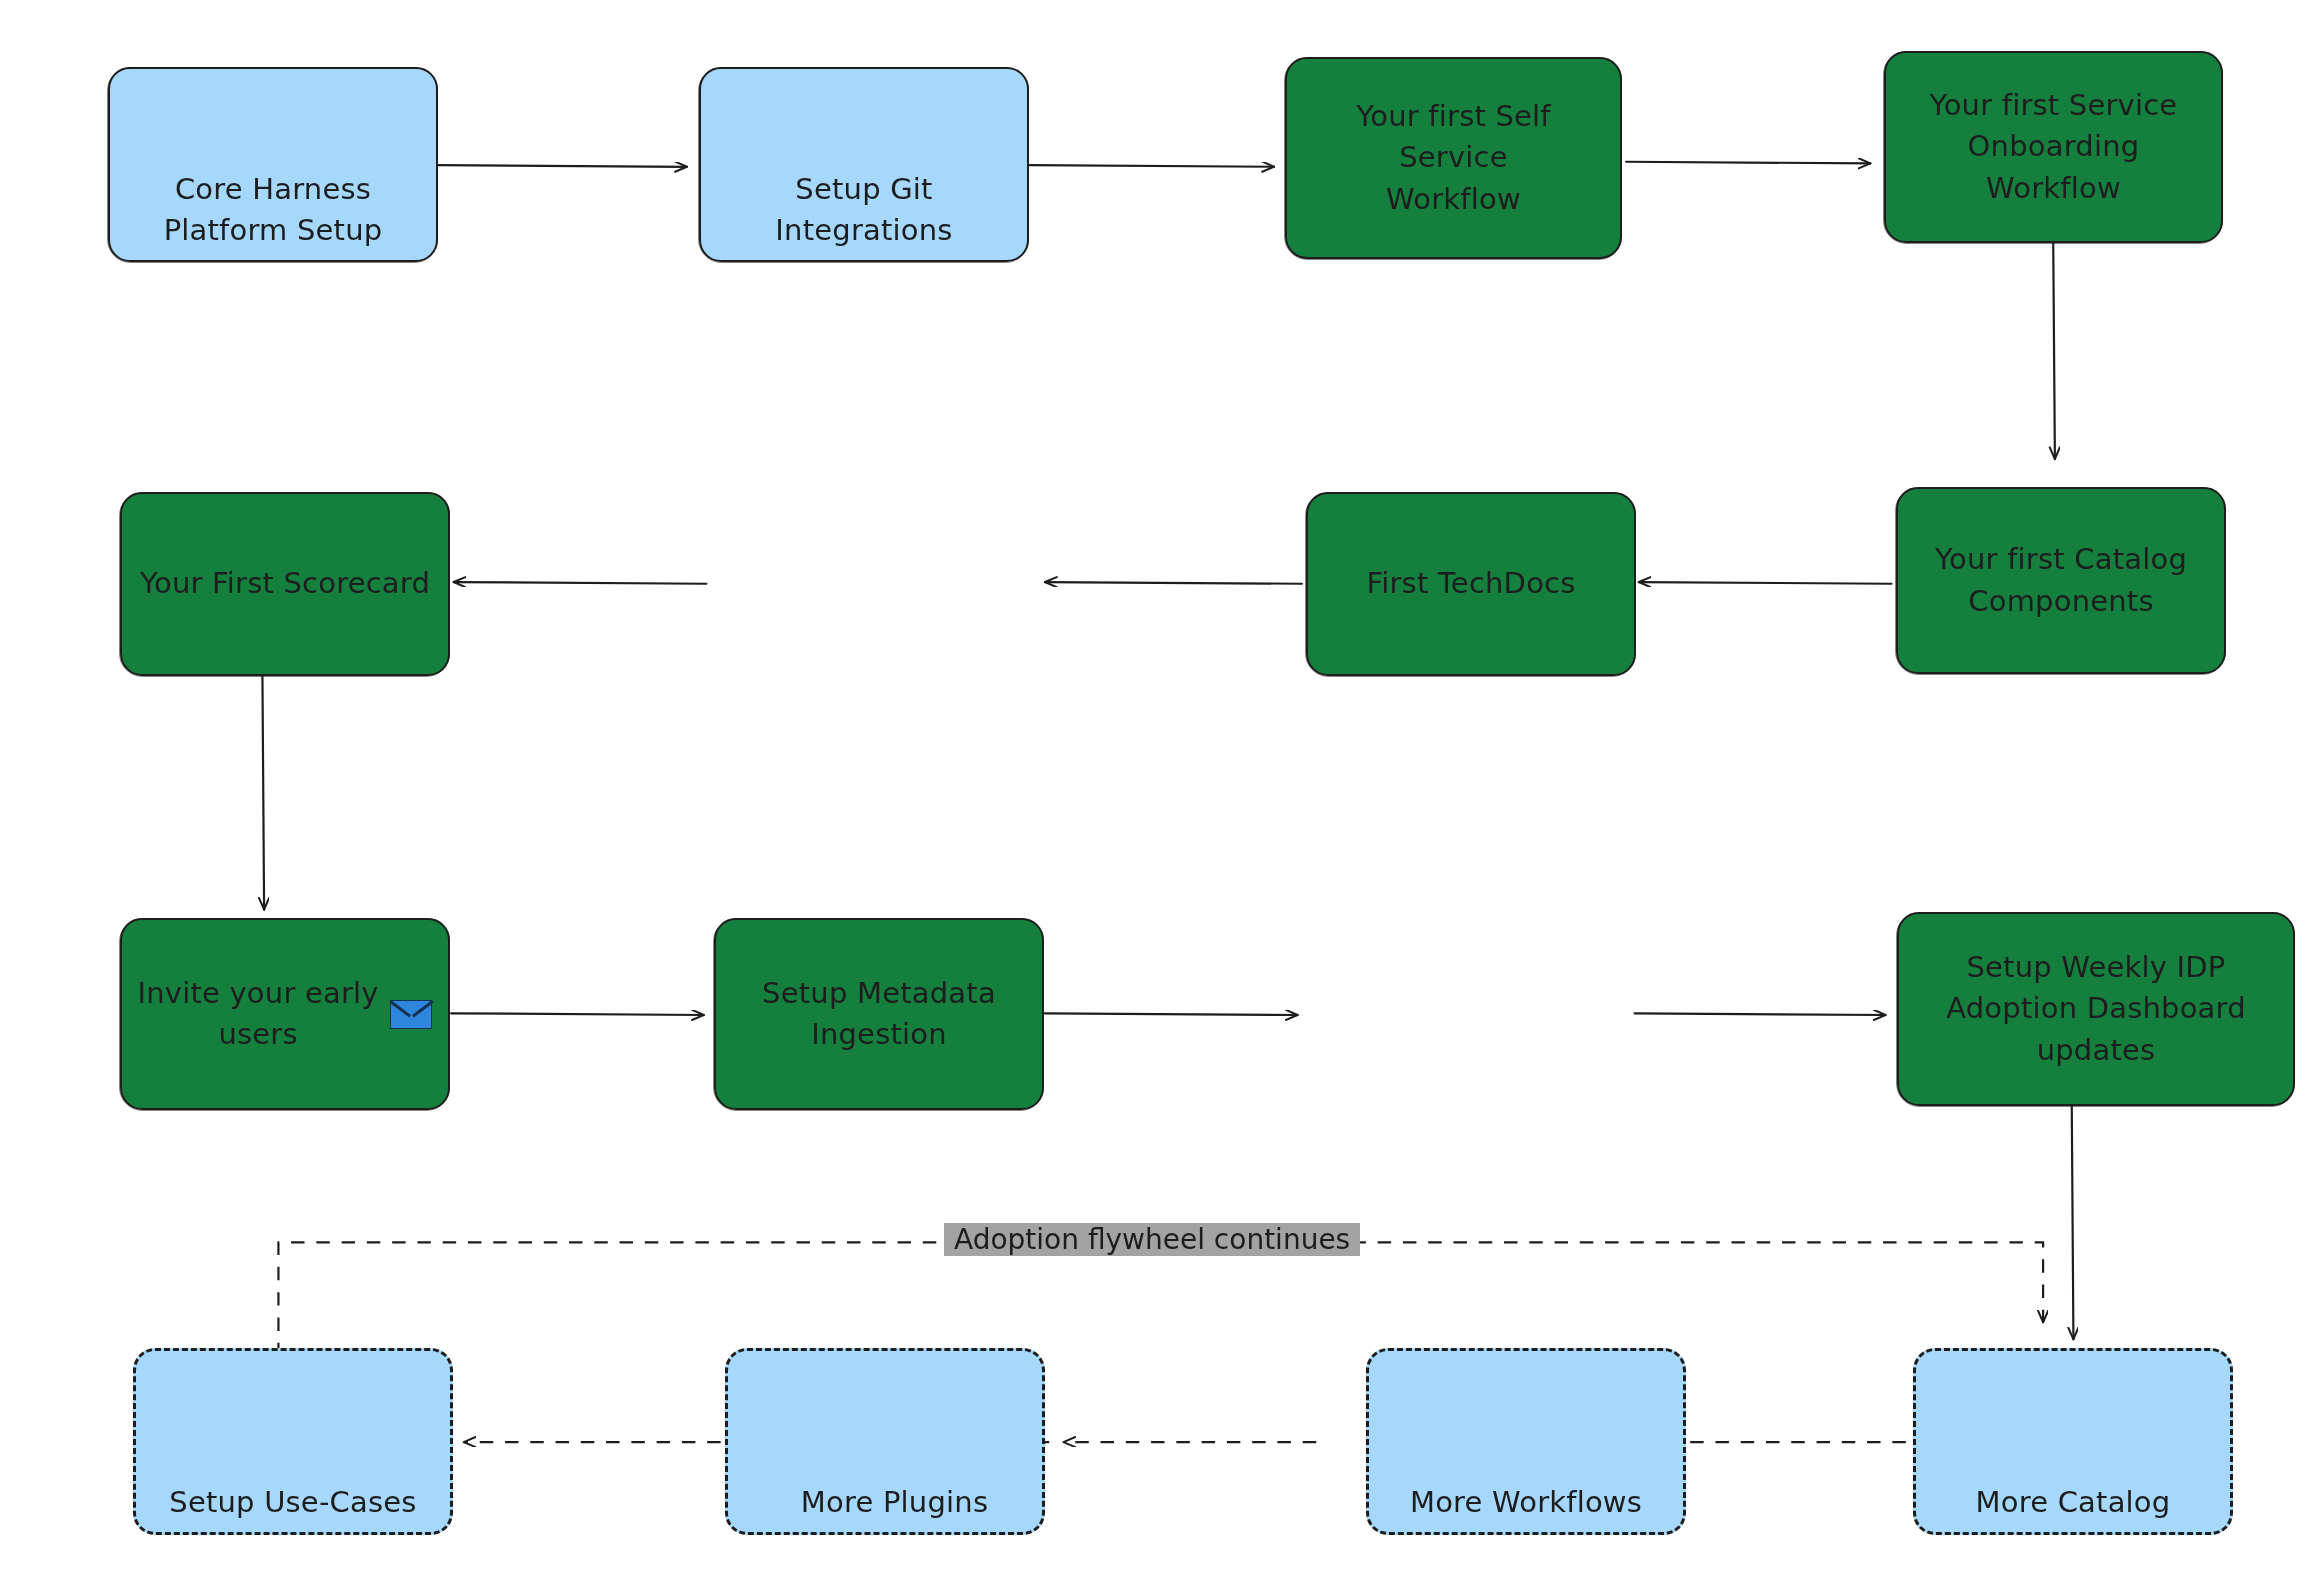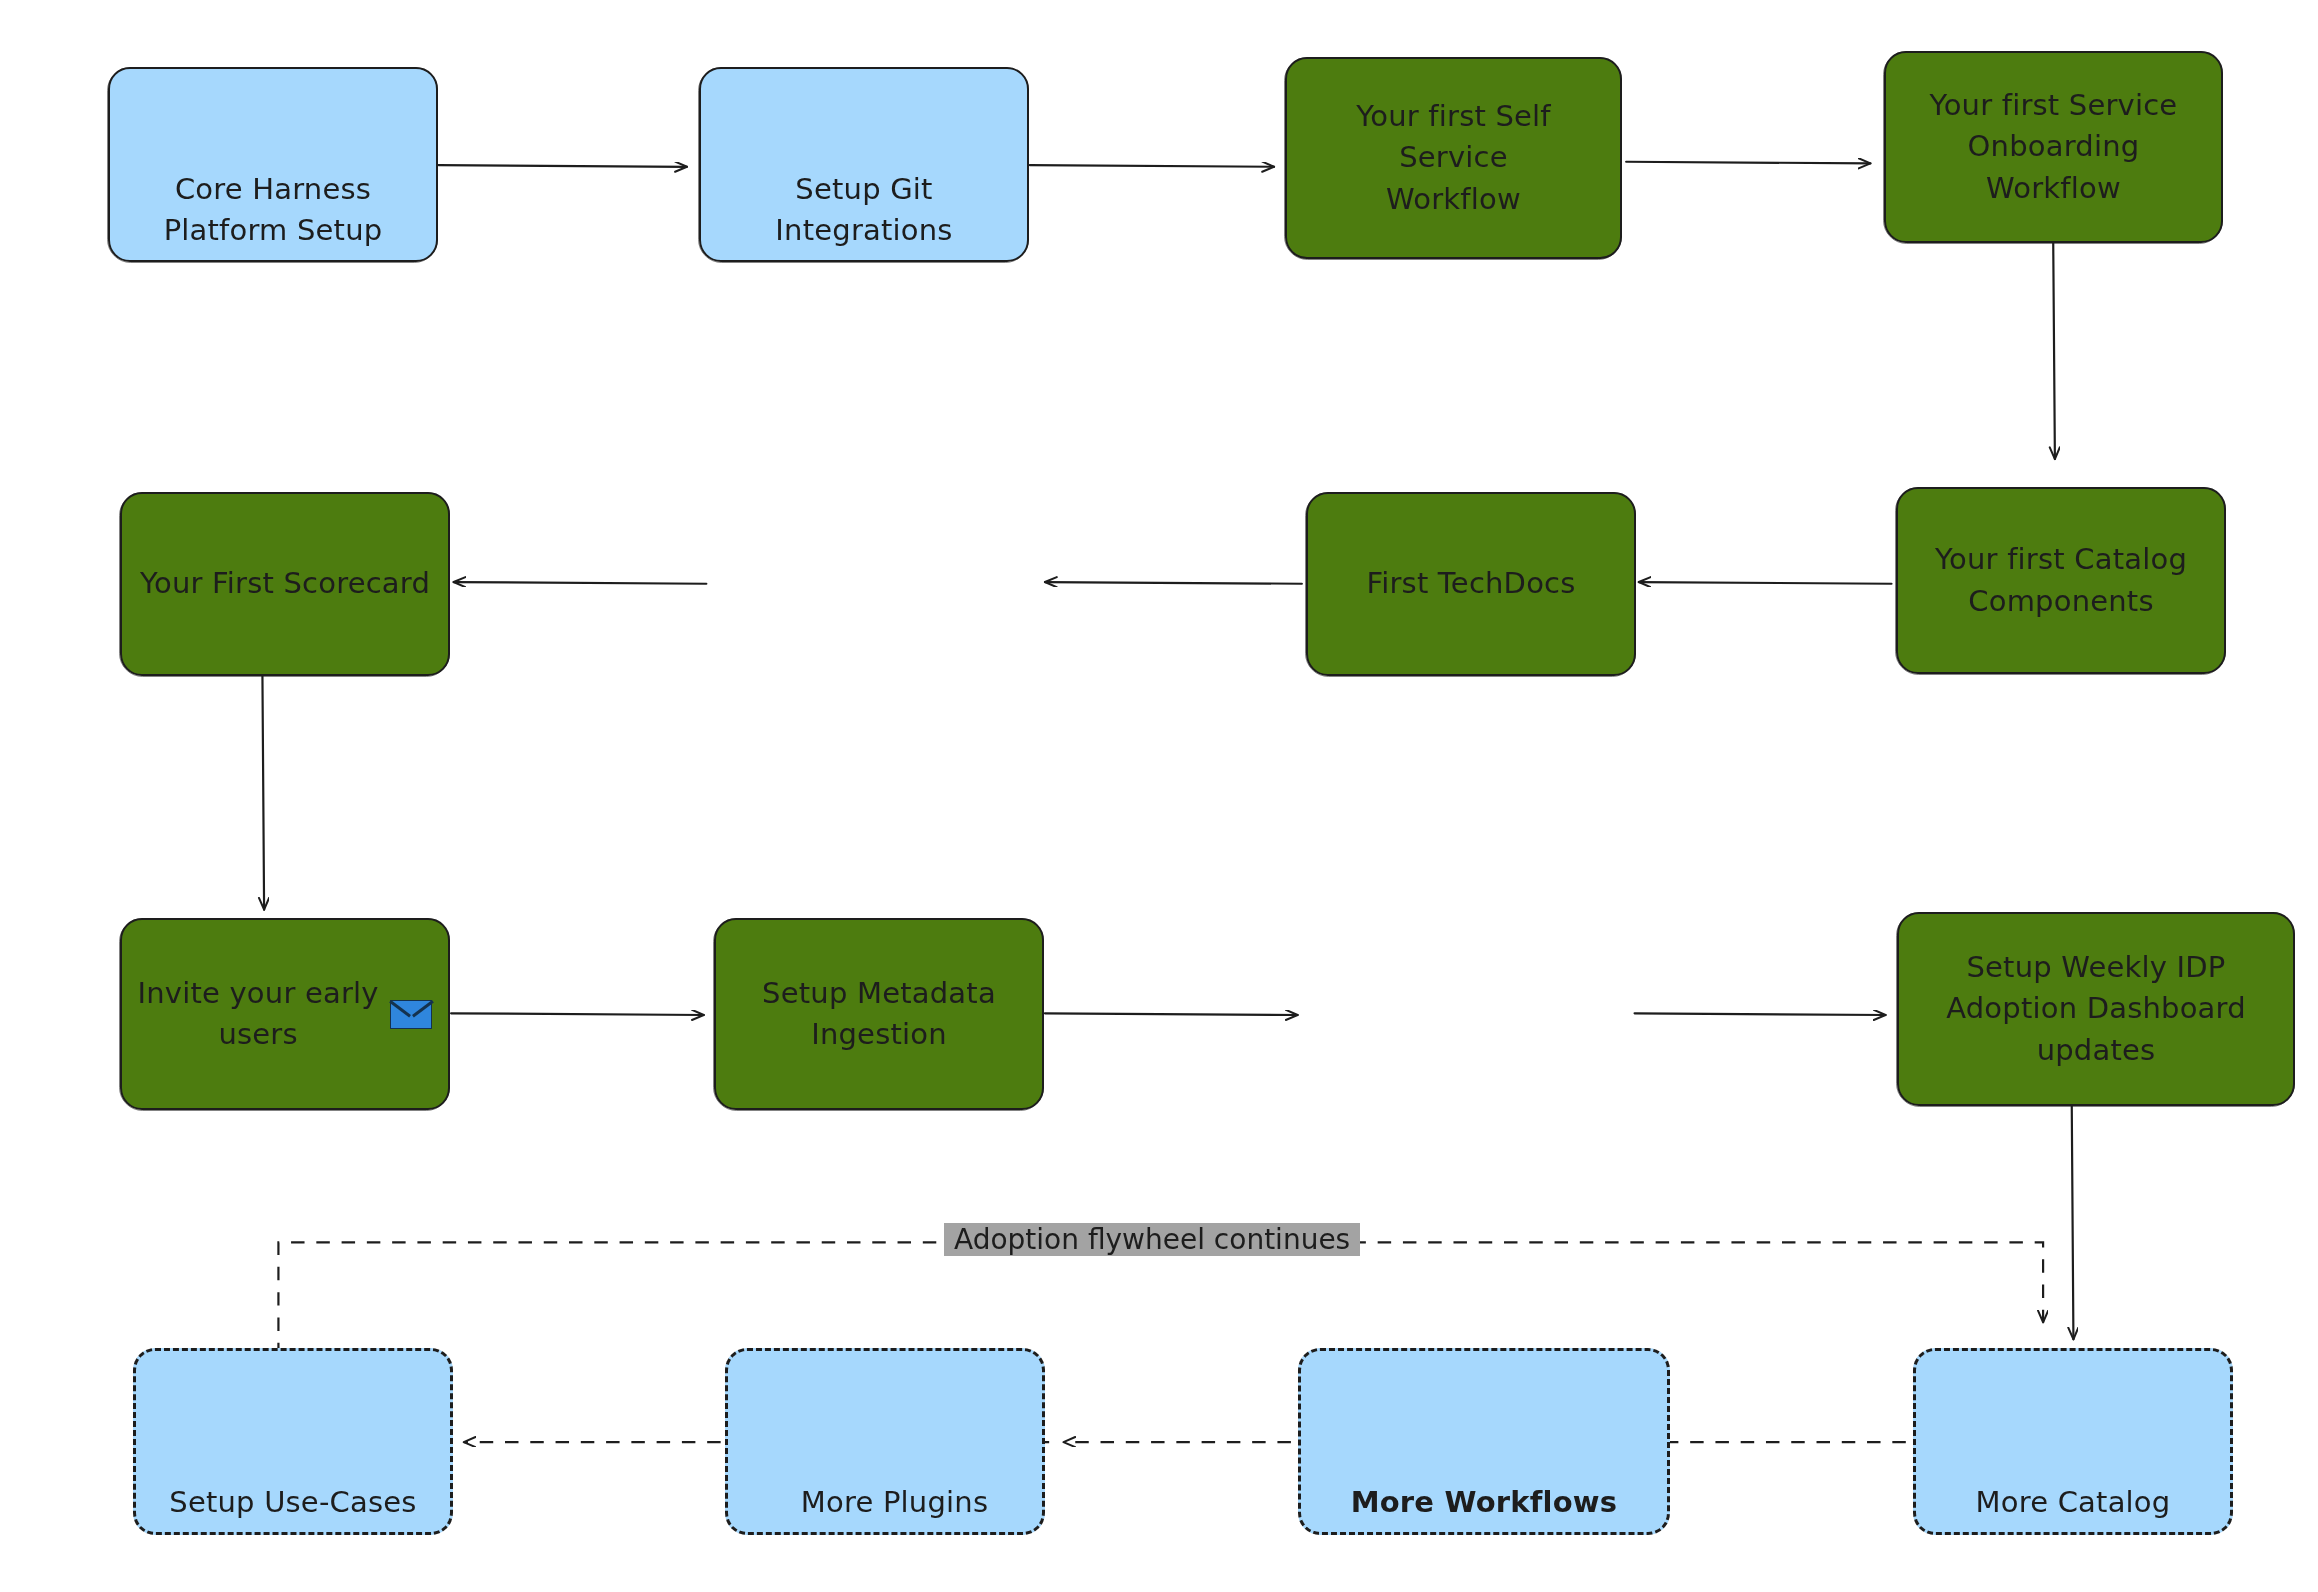--- a/index.html
+++ b/index.html
@@ -40,21 +40,21 @@
     font-size: 29px;
     line-height: 1.42;
     padding: 8.4px 15px;
     letter-spacing: 0.2px;
   }
   .node .label {
     white-space: pre-line;
     display: inline;
   }
   .node.blue   { background: #a6d8fd; border: 2.5px solid #1d1d1d; align-items: flex-end; }
-  .node.green  { background: #4d7c0f; border: 2.5px solid #1d1d1d; align-items: center; }
+  .node.green  { background: #15803d; border: 2.5px solid #1d1d1d; align-items: center; }
   .node.dashed { border-style: dashed; border-width: 3.4px; }
   
   .node.sketch::after {
     content: "";
     position: absolute;
     left: -3.4px; right: -1.7px; top: -1.7px; bottom: -3.4px;
     border: 1.7px solid rgba(29,29,29,0.55);
     border-radius: 23.6px;
     pointer-events: none;
   }
@@ -194,21 +194,21 @@
   </div>
 
   <div class="node blue dashed" style="left:133px; top:1348px; width:320px; height:187px;">
     <span class="label">Setup Use-Cases</span>
   </div>
 
   <div class="node blue dashed" style="left:725px; top:1348px; width:320px; height:187px;padding-left:34px;">
     <span class="label">More Plugins</span>
   </div>
 
-  <div class="node blue dashed" style="left:1298px; top:1348px; width:372px; height:187px;font-weight:bold;">
+  <div class="node blue dashed" style="left:1366px; top:1348px; width:320px; height:187px;">
     <span class="label">More Workflows</span>
   </div>
 
   <div class="node blue dashed" style="left:1913px; top:1348px; width:320px; height:187px;">
     <span class="label">More Catalog</span>
   </div>
 
   <div class="edge-label" style="left:944px; top:1223px;">Adoption flywheel continues</div>
 
 </div>

